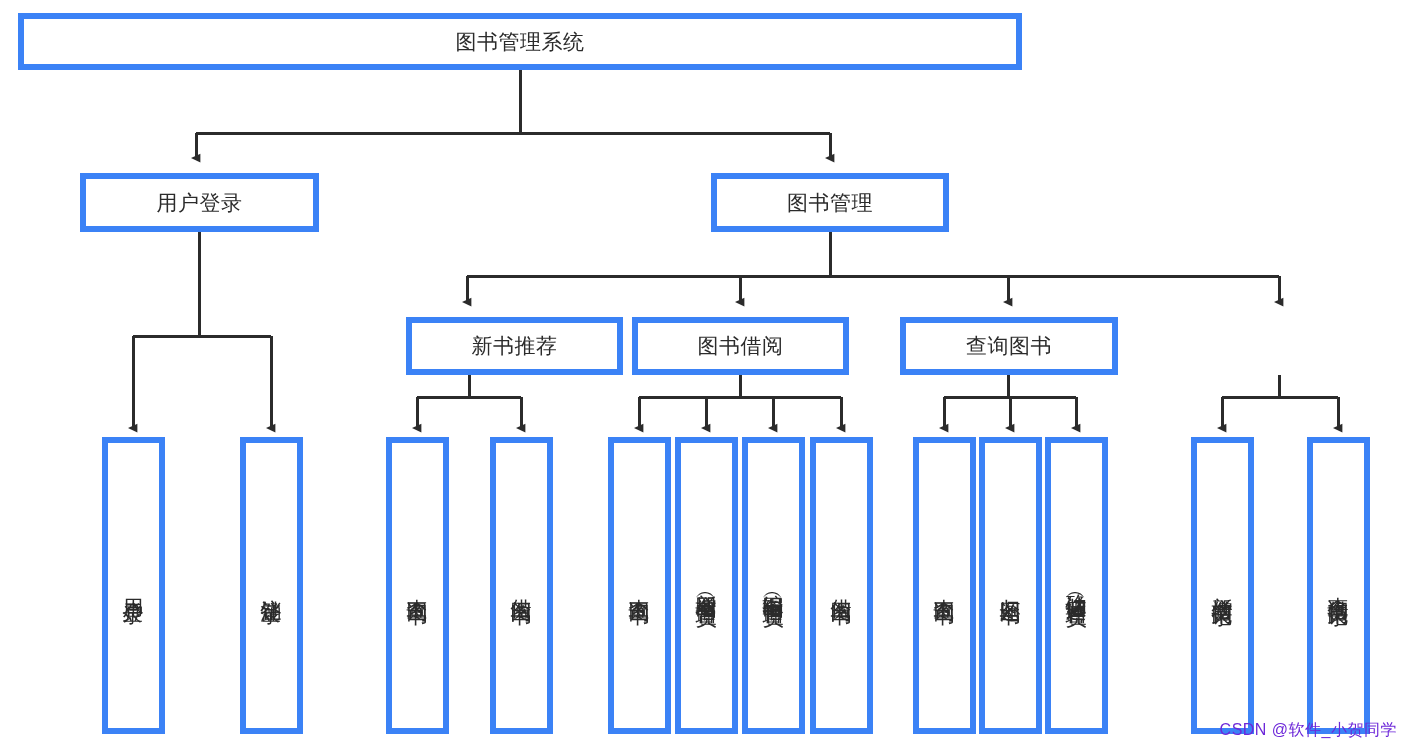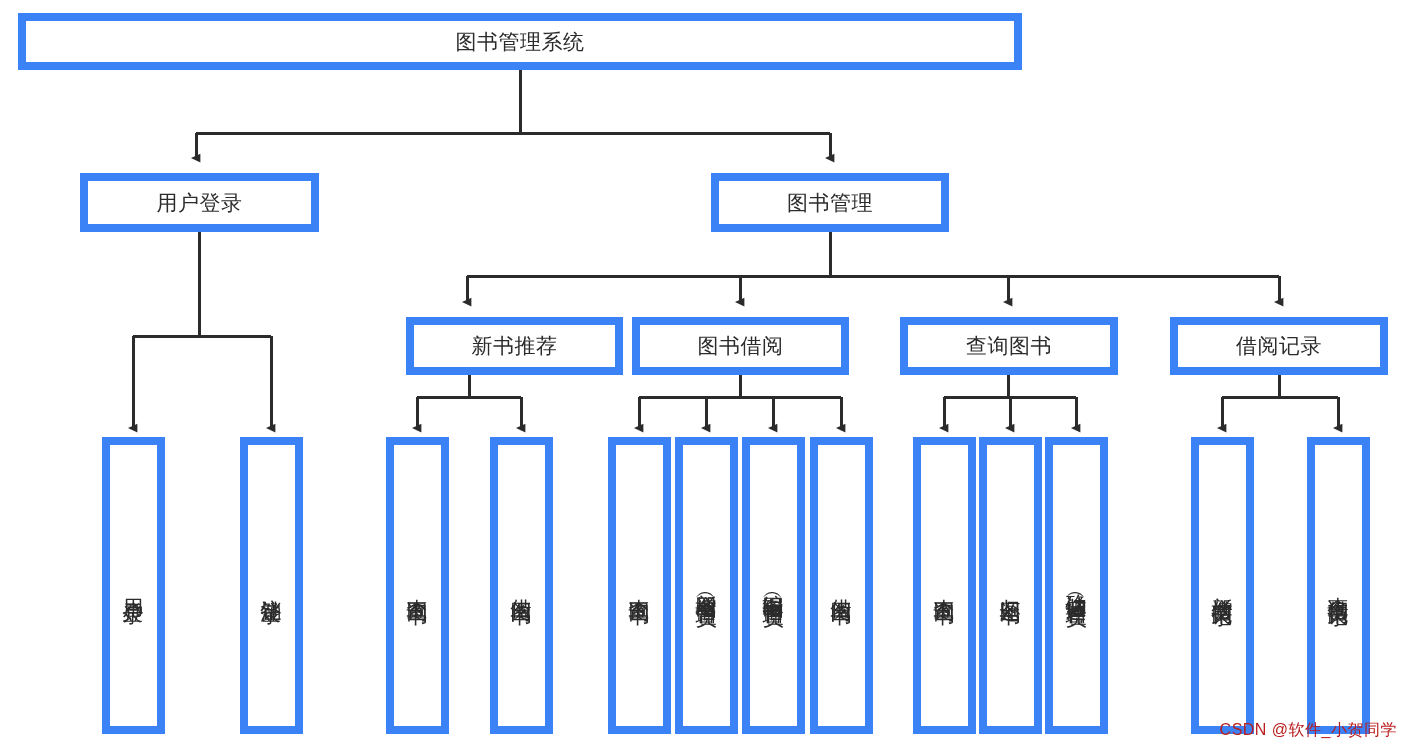--- a/index.html
+++ b/index.html
@@ -18,21 +18,21 @@
   #edge-layer {
     position: absolute;
     left: 0;
     top: 0;
     width: 1405px;
     height: 747px;
   }
   .node-box {
     position: absolute;
     box-sizing: border-box;
-    border: 8px solid #3b82f6;
+    border: 6px solid #3b82f6;
     background: #ffffff;
     display: flex;
     align-items: center;
     justify-content: center;
     color: #2b2b2b;
   }
   .node-label {
     font-size: 21px;
     line-height: 1.1;
     white-space: nowrap;
@@ -48,21 +48,21 @@
     white-space: nowrap;
     letter-spacing: 2px;
     font-size: 21px;
     line-height: 1;
   }
   #watermark {
     position: absolute;
     right: 8px;
     bottom: 6px;
     font-size: 16px;
-    color: #b91c1c;
+    color: #6d28d9;
     letter-spacing: 0.5px;
     white-space: nowrap;
     pointer-events: none;
   }
 </style>
 </head>
 <body>
 
 <div id="diagram-root">
 
@@ -129,23 +129,20 @@
 
   <div class="node-box" style="left:361px; top:317px; width:217px; height:58px;margin-left:45px;">
     <span class="node-label">新书推荐</span>
   </div>
   <div class="node-box" style="left:632px; top:317px; width:217px; height:58px;">
     <span class="node-label">图书借阅</span>
   </div>
   <div class="node-box" style="left:900px; top:317px; width:218px; height:58px;">
     <span class="node-label">查询图书</span>
   </div>
-  <div class="node-box" style="left:1170px; top:317px; width:218px; height:58px;">
-    <span class="node-label">借阅记录</span>
-  </div>
 
   <div class="node-box vertical" style="left:102px; top:437px; width:63px; height:297px;">
     <span class="node-label">用户登录</span>
   </div>
   <div class="node-box vertical" style="left:240px; top:437px; width:63px; height:297px;">
     <span class="node-label">注销登录</span>
   </div>
 
   <div class="node-box vertical" style="left:386px; top:437px; width:63px; height:297px;">
     <span class="node-label">查询图书</span>

